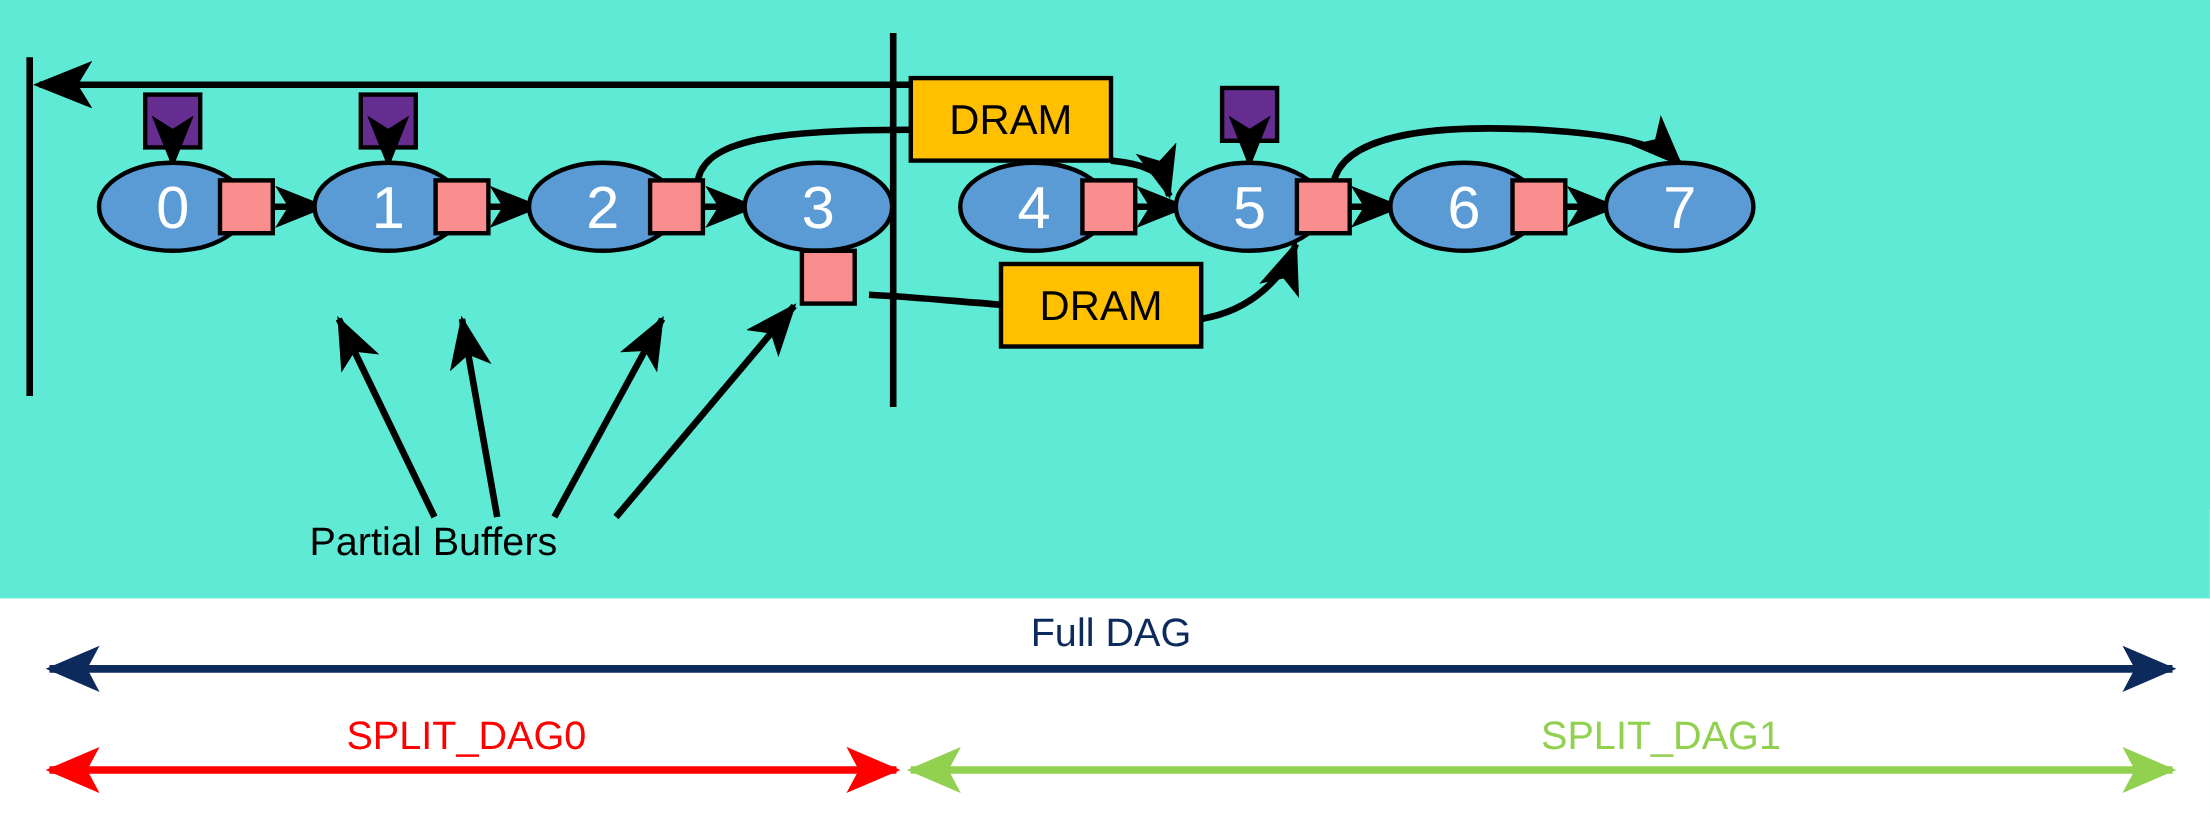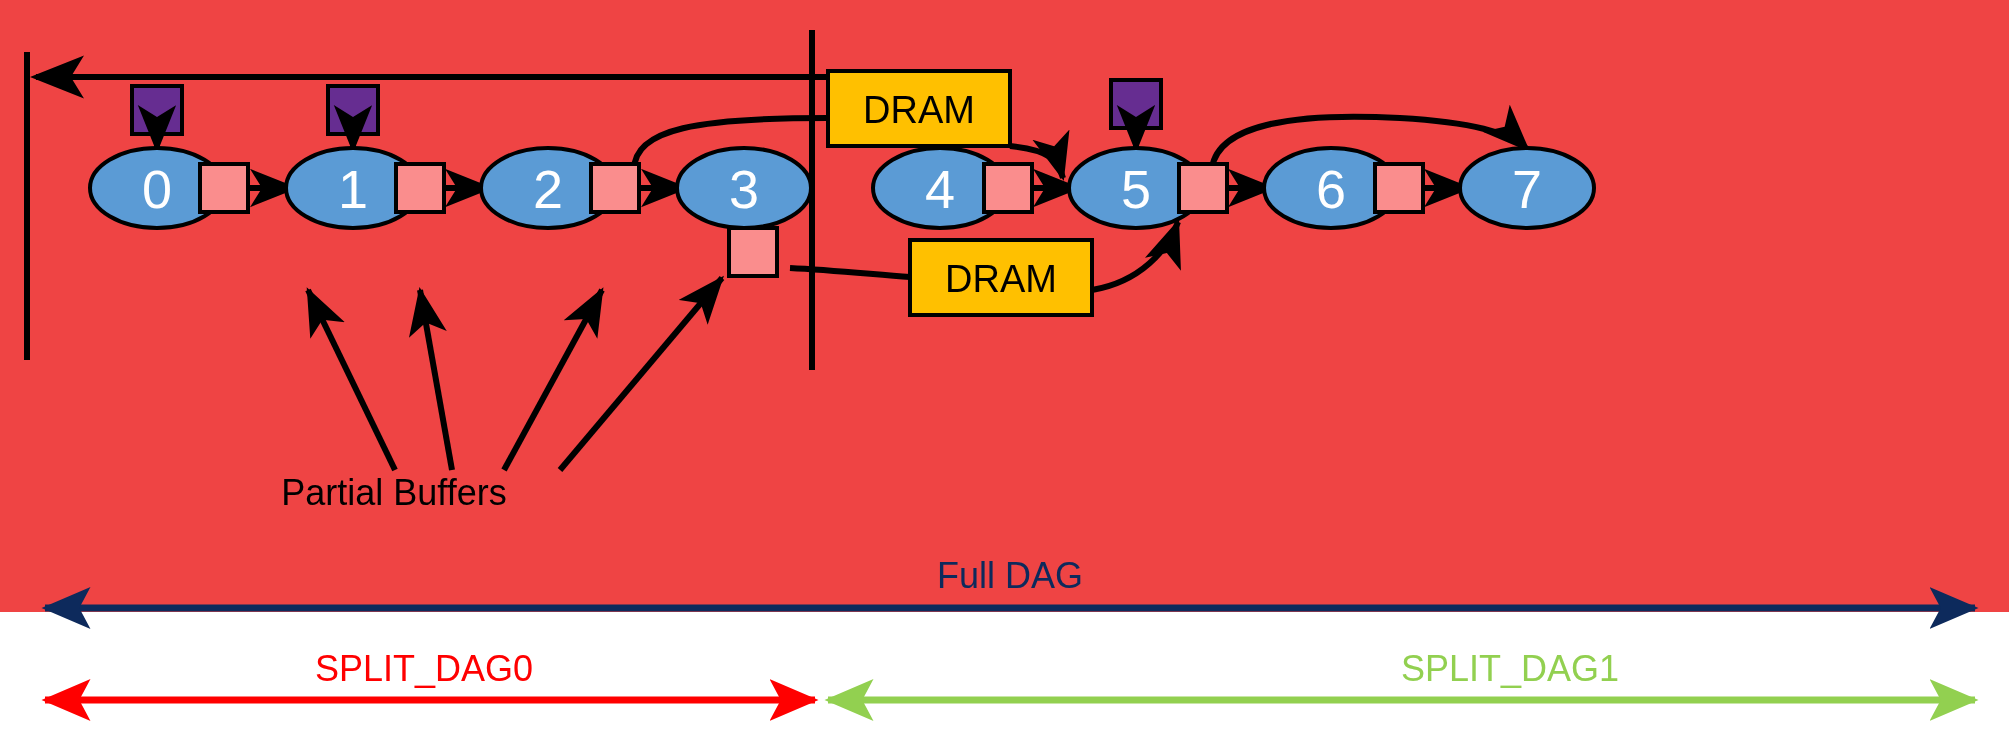--- a/index.html
+++ b/index.html
@@ -1,17 +1,17 @@
 <!DOCTYPE html>
 <html><head>
 <meta charset="utf-8">
 <style>
   html,body{margin:0;padding:0;background:#ffffff;}
   body{width:2009px;height:744px;overflow:hidden;font-family:"Liberation Sans",sans-serif;}
-  #stage{position:relative;width:2009px;height:612px;background:#ef4444;}
+  #stage{position:relative;width:2009px;height:544px;background:#5eead4;}
   svg{position:absolute;left:0;top:0;width:2009px;height:744px;}
   .node-label{font-family:"Liberation Sans",sans-serif;font-size:54px;fill:#ffffff;text-anchor:middle;dominant-baseline:central;}
   .dram-label{font-family:"Liberation Sans",sans-serif;font-size:38px;fill:#000000;text-anchor:middle;dominant-baseline:central;}
   .pb-label{font-family:"Liberation Sans",sans-serif;font-size:36px;fill:#000000;text-anchor:middle;dominant-baseline:central;}
   .legend-label{font-family:"Liberation Sans",sans-serif;font-size:36px;text-anchor:middle;dominant-baseline:central;}
 </style>
 </head>
 <body>
 
 <div id="stage">

